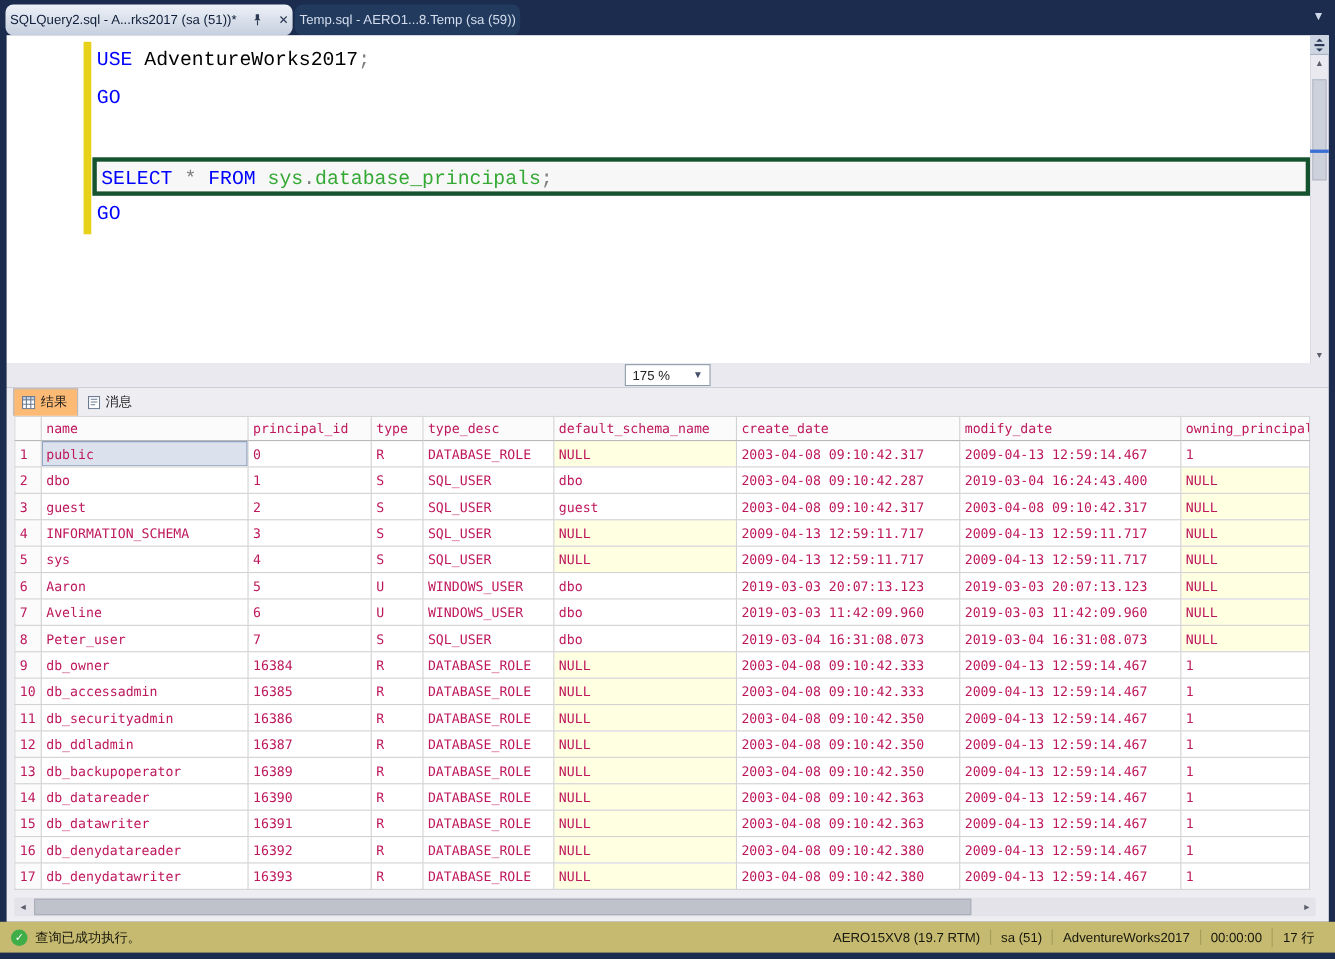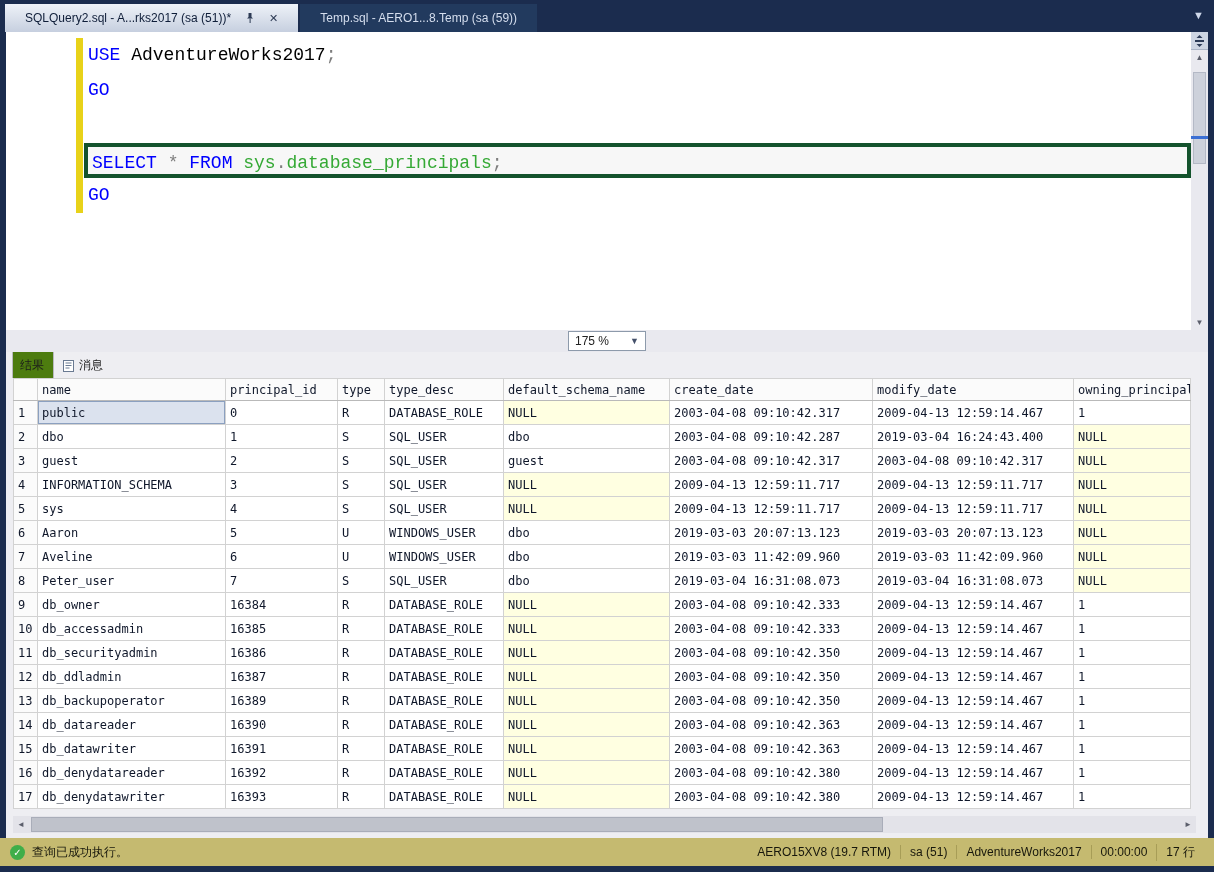--- a/index.html
+++ b/index.html
@@ -7,22 +7,22 @@
   body {
     position:relative;
     background: var(--frame, #1b2c4e);
     font-family:"Liberation Sans", sans-serif;
     font-size:12px;
   }
 
   
   .tabbar { position:absolute; top:0; left:0; right:0; height:32px;
     background: var(--frame, #1b2c4e); display:flex; align-items:flex-end; padding-left:5px; }
-  .doc-tab { height:28px; display:flex; align-items:center; gap:14px; padding:0 20px;
-    white-space:nowrap; cursor:default; }
+  .doc-tab { height:28px; display:flex; align-items:center; gap:14px; padding:0 4px;
+    white-space:nowrap; cursor:default;border-radius:7px; }
   .doc-tab.active { background:linear-gradient(#eef2f8,#c6cfdf); color:#0e1d38; }
   .doc-tab.inactive { background:#223a5e; color:#d5deee; margin-left:2px; }
   .tab-x { font-size:11px; color:#2c3a54; }
   .tabbar-chevron { position:absolute; right:10px; top:9px; color:#cfd8ea; font-size:11px; }
 
   
   .editor { position:absolute; top:32px; left:6px; width:1185px; height:298px;
     background:#fff; overflow:hidden; }
   .change-bar { position:absolute; left:70px; top:6px; width:7px; height:175px;
     background:var(--changebar,#e8d219); }
@@ -54,25 +54,25 @@
   .hscroll { flex:1; position:relative; height:100%; }
   .h-arrow { position:absolute; top:0; width:16px; height:22px; line-height:22px; text-align:center;
     font-size:8px; color:#5b5e6b; }
   .h-thumb { position:absolute; top:3px; left:20px; right:20px; height:16px; background:#d3d6df; }
 
   
   .results { position:absolute; top:352px; left:6px; width:1202px; height:486px;
     background:#eeeef2; overflow:hidden; }
   .rtabs { height:26px; display:flex; align-items:flex-end; padding-left:6px; gap:2px; }
   .rtab { display:flex; align-items:center; gap:5px; padding:3px 9px 4px 7px; font-size:12px; color:#1c1c1c; }
-  .rtab.active { background:#4d7c0f; border:1px solid #b9b9bf; border-bottom:none;flex-direction:column; }
+  .rtab.active { background:#fdba74; border:1px solid #b9b9bf; border-bottom:none; }
 
   .grid-wrap { position:absolute; top:26px; left:7px; width:1183px; height:432px; overflow:hidden; }
   table.grid { border-collapse:collapse; table-layout:fixed; width:1177px; background:#fff;
-    font-family:"DejaVu Sans Mono","Liberation Mono",monospace; font-size:12px; color:#0f172a; }
+    font-family:"DejaVu Sans Mono","Liberation Mono",monospace; font-size:12px; color:#be185d; }
   table.grid th, table.grid td { border:1px solid #d2d2d2; padding:1px 4px; overflow:hidden;
     white-space:nowrap; text-align:left; font-weight:normal; }
   table.grid th { background:#fbfbfb; height:22px; border-bottom:1px solid #b9b9b9; }
   table.grid td { height:24px; }
   td.rownum, th.rownum { background:#fbfbfb; }
   td.nullcell { background:var(--nullbg,#ffffe1);margin-top:40px; }
   td.selected { background:#dbe2ee; box-shadow:inset 0 0 0 1px #8ba0c0; }
 
   .grid-hscroll { position:absolute; top:464px; left:7px; width:1183px; height:17px; background:#e3e3e9; }
   .gh-arrow { position:absolute; top:0; width:16px; height:17px; line-height:17px; text-align:center; font-size:8px; color:#5b5e6b; }

